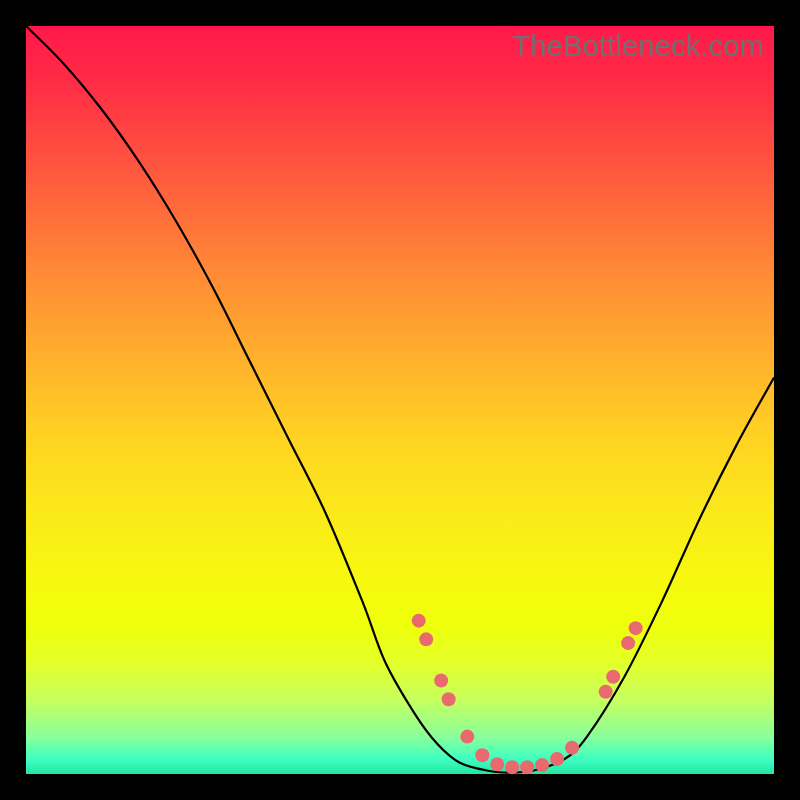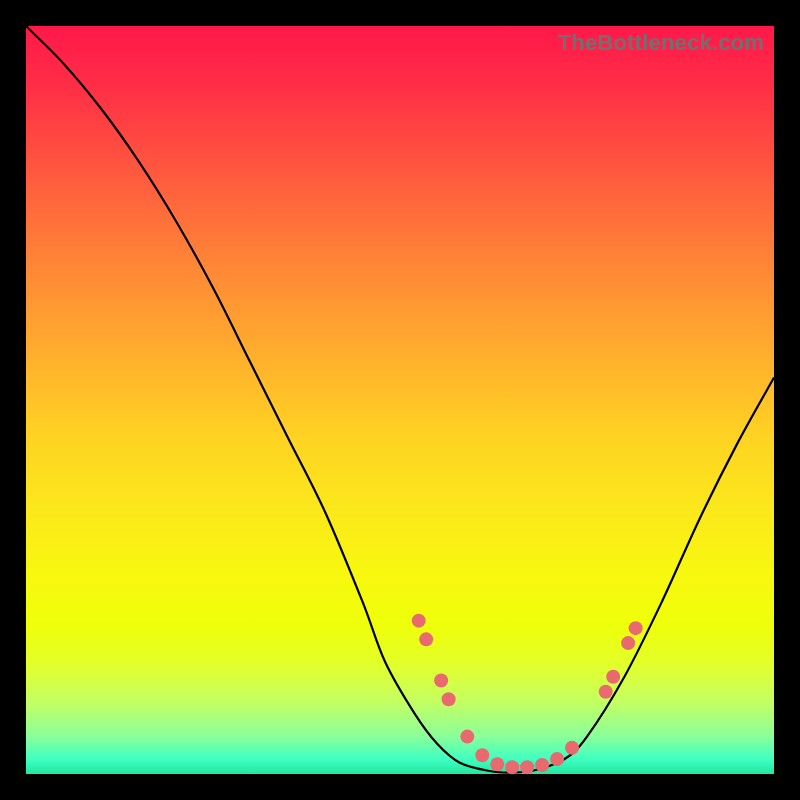--- a/index.html
+++ b/index.html
@@ -32,22 +32,22 @@
       #8aff9a 95%,
       #3fffc2 98%,
       #21e7a0 100%
     );
   }
   .watermark {
     position: absolute;
     top: 4px;
     right: 10px;
     color: #707070;
-    font-size: 22px;
-    font-weight: 700;
+    font-size: 29px;
+    font-weight: 400;
     letter-spacing: 0.2px;
     z-index: 10;
     user-select: none;
   }
   svg.plot {
     position: absolute;
     left: 0;
     top: 0;
     width: 748px;
     height: 748px;

